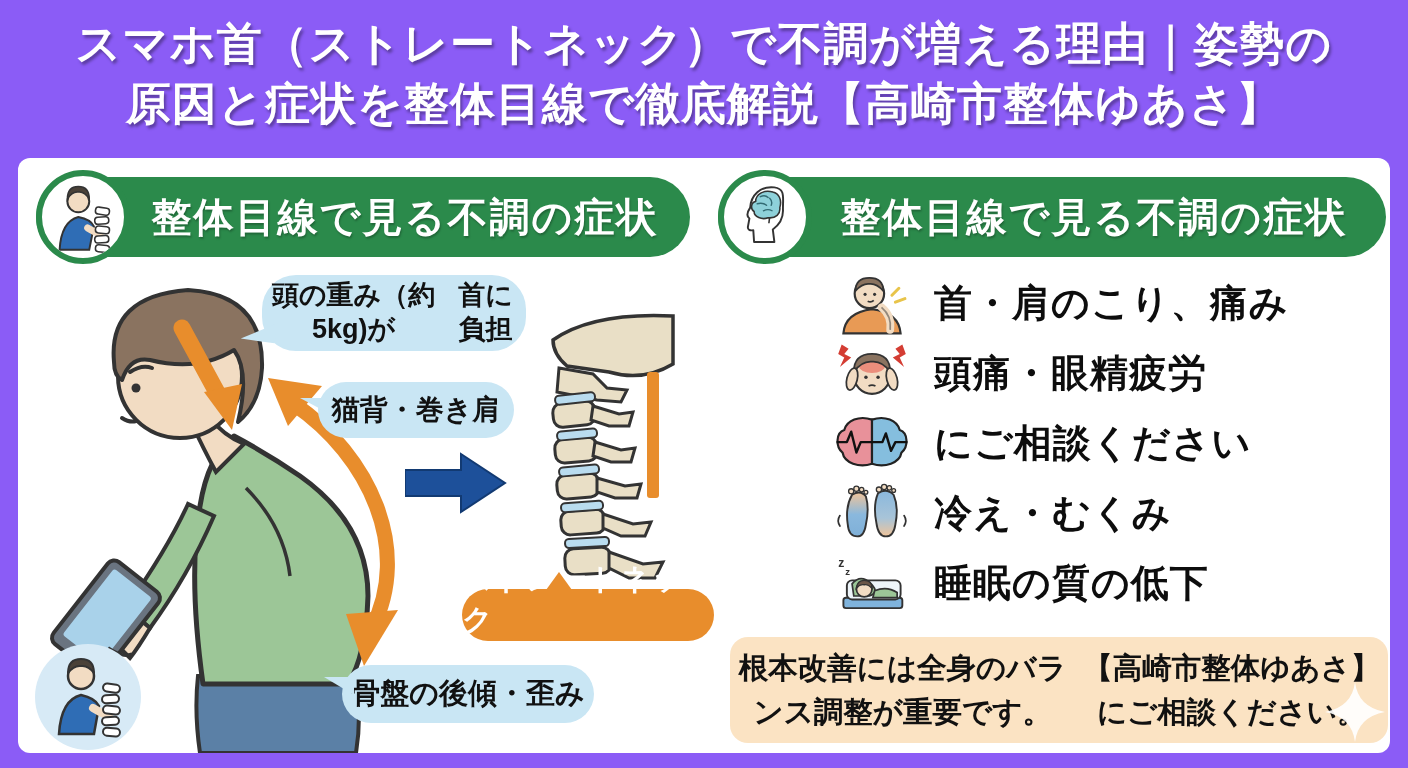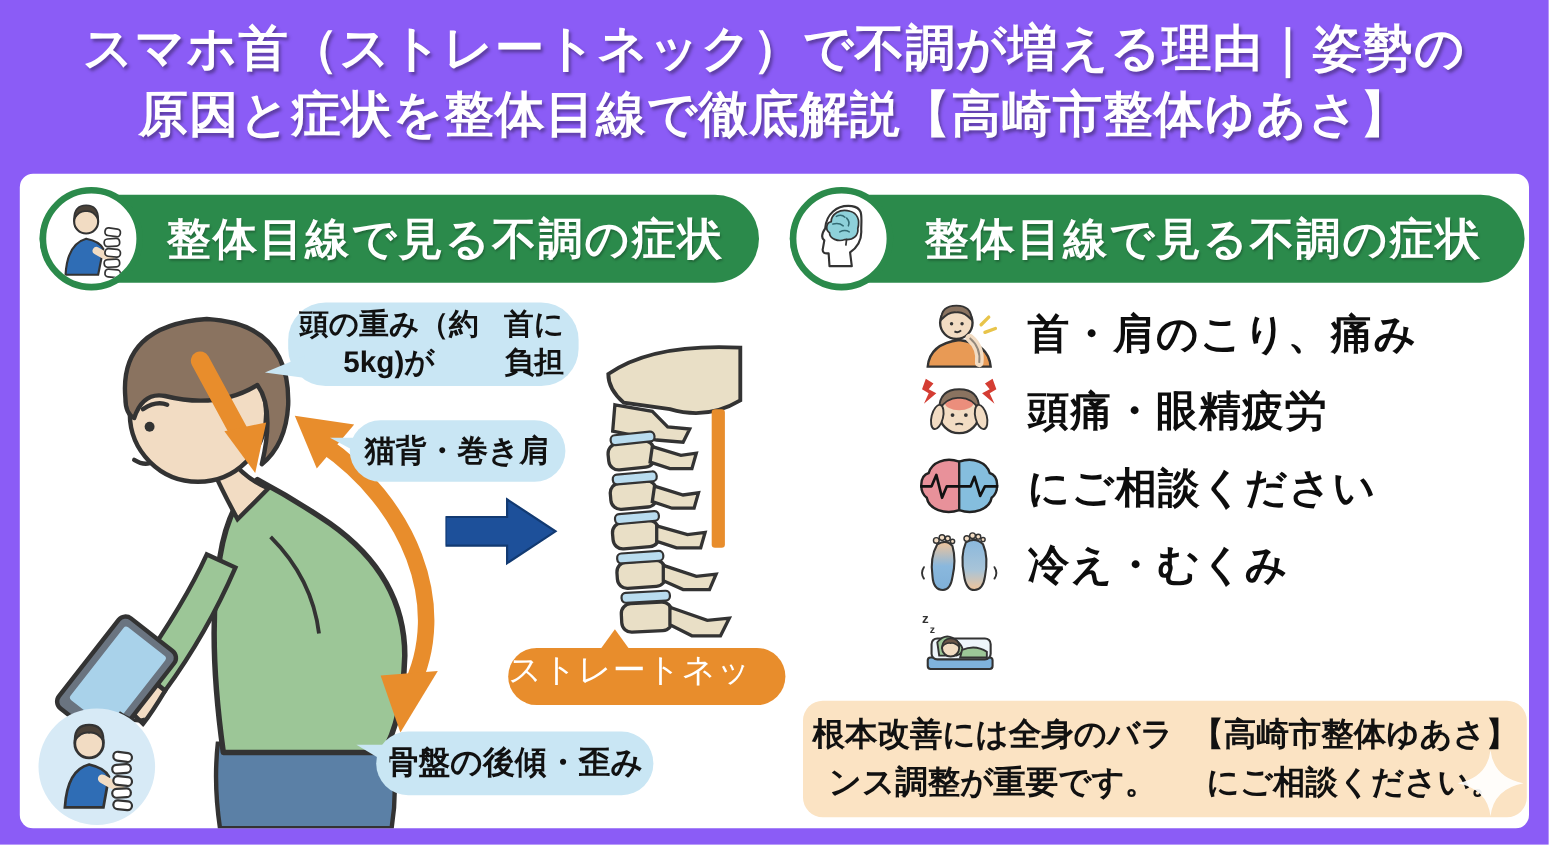--- a/index.html
+++ b/index.html
@@ -35,22 +35,22 @@
   .bubble .tail { position:absolute; width:0; height:0; }
   .bubble-head { left:244px; top:117px; width:264px; height:76px; font-size:27px; line-height:1.25; }
   .bubble-head .tail { left:-20px; bottom:10px; border-right:34px solid #c9e6f4; border-top:20px solid transparent; transform:rotate(8deg); }
   .bubble-hunch { left:300px; top:224px; width:196px; height:56px; font-size:28px; }
   .bubble-hunch .tail { left:-18px; top:16px; border-right:30px solid #c9e6f4; border-bottom:16px solid transparent; }
   .bubble-pelvis { left:324px; top:507px; width:252px; height:58px; font-size:29px; }
   .bubble-pelvis .tail { left:-18px; top:12px; border-right:30px solid #c9e6f4; border-bottom:18px solid transparent; }
 
   
   .orange-label { position:absolute; left:444px; top:431px; width:252px; height:52px;
-                  background:#e88d2c; border-radius:26px; display:flex; align-items:flex-start;
-                  justify-content:center; color:#fff; font-weight:400; font-size:30px; letter-spacing:1px; }
+                  background:#e88d2c; border-radius:26px; display:flex; align-items:flex-end;
+                  justify-content:center; color:#fff; font-weight:700; font-size:30px; letter-spacing:1px; }
   .orange-label .tail { position:absolute; top:-17px; left:84px; width:0; height:0;
                   border-bottom:18px solid #e88d2c; border-left:13px solid transparent; border-right:13px solid transparent; }
 
   
   .art { position:absolute; }
 
   
   .symptoms { position:absolute; left:806px; top:110px; width:560px; }
   .symptom-row { display:flex; align-items:center; height:70px; }
   .symptom-icon { width:96px; height:68px; flex:0 0 96px; display:flex; align-items:center; justify-content:center; }
@@ -307,20 +307,21 @@
             <text x="6" y="16" font-size="14" font-weight="bold" fill="#333" font-family="Liberation Sans, sans-serif">z</text>
             <text x="14" y="26" font-size="11" font-weight="bold" fill="#333" font-family="Liberation Sans, sans-serif">z</text>
             <rect x="12" y="52" width="68" height="12" rx="3" fill="#7fb3dc" stroke="#333" stroke-width="2.2"></rect>
             <rect x="16" y="32" width="62" height="22" rx="6" fill="#eef5fa" stroke="#333" stroke-width="2.2"></rect>
             <path d="M22,36 q10,-12 22,0 q10,10 -2,14 l-18,0 Z" fill="#9cc697" stroke="#333" stroke-width="2"></path>
             <circle cx="36" cy="42" r="9" fill="#f2dcc3" stroke="#333" stroke-width="2"></circle>
             <path d="M27,41 Q28,32 36,32 Q45,32 45,41 Q40,36 36,37 Q31,36 27,41 Z" fill="#6b5648" stroke="#333" stroke-width="1.6"></path>
             <path d="M48,44 Q62,38 74,46 L74,52 L46,52 Z" fill="#9cc697" stroke="#333" stroke-width="2"></path>
           </svg>
         </div>
+        <div class="symptom-label">睡眠の質の低下</div>
       </div>
 
     </div>
 
     <div class="notice">
       <div>根本改善には全身のバランス調整が重要です。</div>
       <div>【高崎市整体ゆあさ】にご相談ください。</div>
     </div>
 
     <svg class="sparkle" width="64" height="64" viewBox="0 0 64 64">

